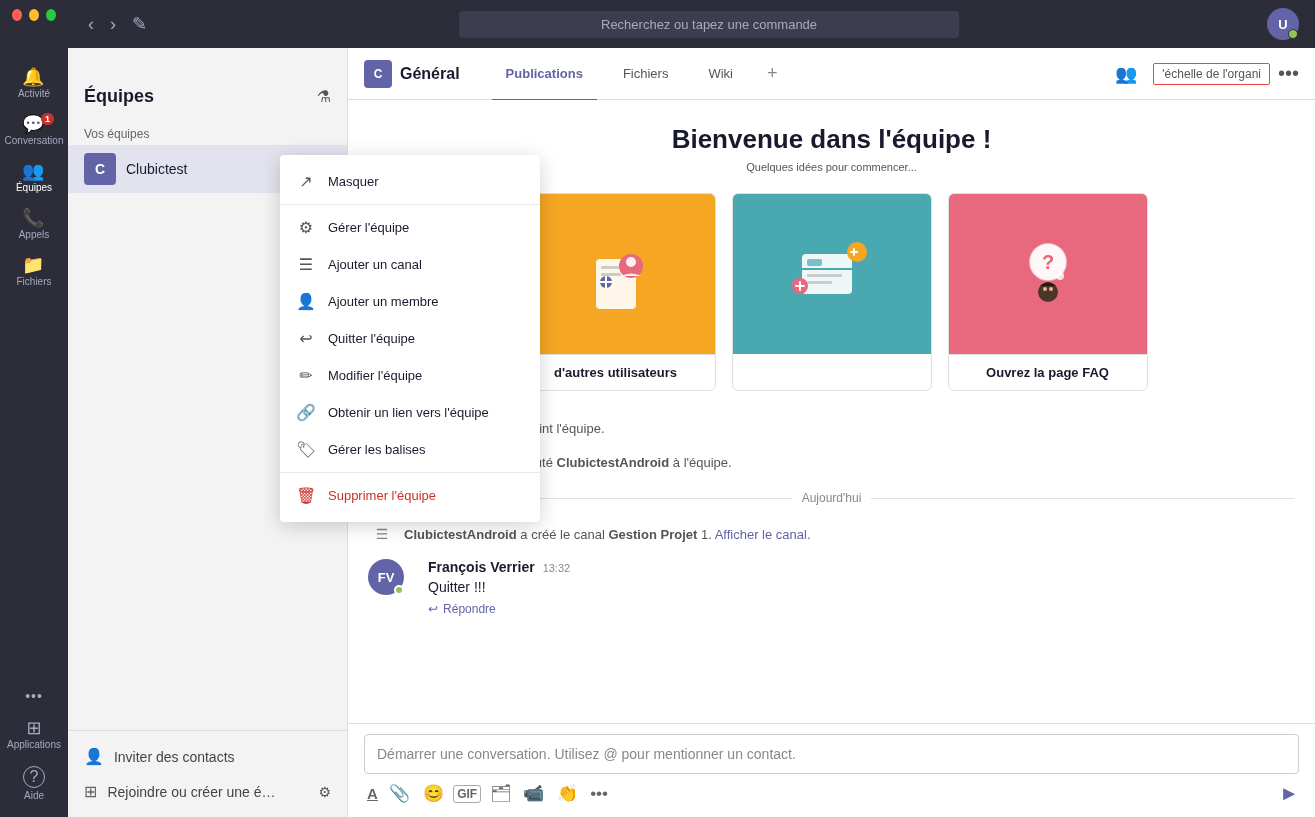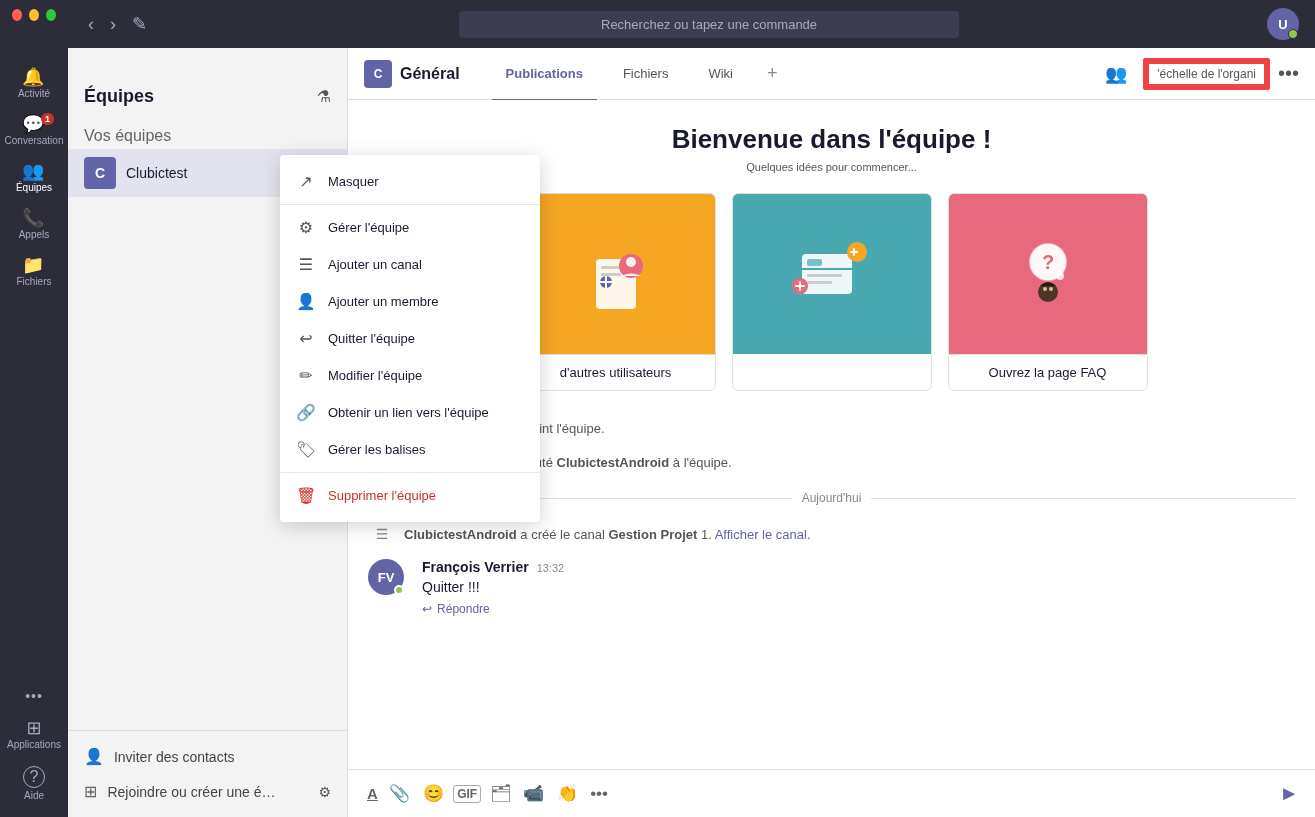--- a/index.html
+++ b/index.html
@@ -35,21 +35,21 @@
     
     .teams-panel {
       width: 280px; background: #f3f3f3; border-right: 1px solid #ddd; display: flex; flex-direction: column;
       height: 100%; flex-shrink: 0;
     }
     .teams-header {
       display: flex; align-items: center; justify-content: space-between;
       padding: 38px 16px 12px 16px;
     }
     .teams-header-title { font-size: 18px; font-weight: 700; color: #1a1a2e; }
-    .teams-section-label { font-size: 16px; color: #666; padding: 8px 16px 4px 16px; }
+    .teams-section-label { font-size: 12px; color: #666; padding: 8px 16px 4px 16px; }
     .team-item {
       display: flex; align-items: center; padding: 8px 16px; cursor: pointer; position: relative;
     }
     .team-item.active { background: #e3e3ef; }
     .team-avatar {
       width: 32px; height: 32px; border-radius: 4px; background: #6264a7;
       color: #fff; display: flex; align-items: center; justify-content: center;
       font-size: 14px; font-weight: 600; margin-right: 10px; flex-shrink: 0;
     }
     .team-name { font-size: 14px; color: #1a1a2e; flex: 1; }
@@ -117,21 +117,21 @@
     .channel-name-title { font-size: 16px; font-weight: 700; color: #1a1a2e; margin-right: 32px; }
     .channel-tabs { display: flex; align-items: center; gap: 12px; flex: 1; }
     .channel-tab {
       padding: 0 14px; height: 52px; display: flex; align-items: center;
       font-size: 13px; color: #555; cursor: pointer; border-bottom: 2px solid transparent; margin-top: 2px;
     }
     .channel-tab.active { color: #6264a7; border-bottom: 2px solid #6264a7; font-weight: 600; }
     .channel-tab-add { color: #888; font-size: 18px; cursor: pointer; padding: 0 8px; display: flex; align-items: center; height: 52px; }
     .channel-header-actions { display: flex; align-items: center; gap: 8px; margin-left: auto; }
     .header-action-btn { color: #555; font-size: 18px; cursor: pointer; padding: 4px 8px; }
-    .header-org { font-size: 12px; color: #555; border: 6px solid #ef4444; border-radius: 2px; padding: 3px 8px; cursor: pointer; }
+    .header-org { font-size: 12px; color: #555; border: 1px solid #ef4444; border-radius: 2px; padding: 3px 8px; cursor: pointer; }
     .header-more { color: #555; font-size: 20px; cursor: pointer; }
 
     
     .chat-area {
       flex: 1; background: #fff; overflow-y: auto; padding: 0 20px;
     }
 
     
     .welcome-section {
       text-align: center; padding: 24px 20px 20px;
@@ -141,41 +141,41 @@
     .welcome-cards { display: flex; gap: 16px; justify-content: center; flex-wrap: wrap; }
     .welcome-card {
       width: 200px; display: flex; flex-direction: column; align-items: center; border: 1px solid #e0e0e0;
       border-radius: 6px; overflow: hidden; cursor: pointer;
     }
     .card-image { width: 100%; height: 160px; display: flex; align-items: center; justify-content: center; }
     .card-image.orange { background: #f5a623; }
     .card-image.teal { background: #4aa8b0; }
     .card-image.pink { background: #e8697d; }
     .card-btn {
-      width: 100%; padding: 10px; text-align: center; font-size: 13px; font-weight: 400;
+      width: 100%; padding: 10px; text-align: center; font-size: 13px; font-weight: 700;
       color: #1a1a2e; background: #fff; border-top: 1px solid #e0e0e0;
     }
 
     
     .date-divider {
       display: flex; align-items: center; gap: 10px; padding: 12px 0; color: #888; font-size: 12px;
     }
     .date-divider::before, .date-divider::after {
       content: ''; flex: 1; height: 1px; background: #e0e0e0;
     }
 
     
     .system-message {
       display: flex; align-items: center; gap: 8px; padding: 3px 0; color: #555; font-size: 13px;
     }
     .system-icon { width: 28px; height: 28px; color: #888; display: flex; align-items: center; justify-content: center; font-size: 14px; }
 
     
     .chat-message {
-      display: flex; gap: 18px; padding: 8px 0; align-items: flex-start; justify-content: center;
+      display: flex; gap: 24px; padding: 8px 0; align-items: flex-start; justify-content: center;
     }
     .message-avatar {
       width: 36px; height: 36px; border-radius: 50%; background: #6264a7;
       color: #fff; display: flex; align-items: center; justify-content: center;
       font-size: 13px; font-weight: 600; flex-shrink: 0; position: relative;
     }
     .message-avatar .online-dot {
       position: absolute; bottom: 0; right: 0; width: 10px; height: 10px;
       background: #92c353; border-radius: 50%; border: 2px solid #fff;
     }
@@ -457,20 +457,21 @@
             <div class="message-reply">
               <span>↩</span>
               <span>Répondre</span>
             </div>
           </div>
         </div>
 
       </div>
 
       <div class="message-input-area">
+        <div class="message-input-box" style="cursor:text; min-height:40px; display:flex; align-items:center;">Démarrer une conversation. Utilisez @ pour mentionner un contact.</div>
         <div class="message-toolbar">
           <span class="msg-tool-btn" style="font-weight:bold; font-size:15px; text-decoration:underline;">A</span>
           <span class="msg-tool-btn">📎</span>
           <span class="msg-tool-btn">😊</span>
           <span class="msg-tool-btn" style="font-size:12px; font-weight:bold; border:1.5px solid #aaa; border-radius:3px; padding:1px 3px;">GIF</span>
           <span class="msg-tool-btn">🗂</span>
           <span class="msg-tool-btn">📹</span>
           <span class="msg-tool-btn">👏</span>
           <span class="msg-tool-btn">•••</span>
           <span class="msg-send">►</span>

